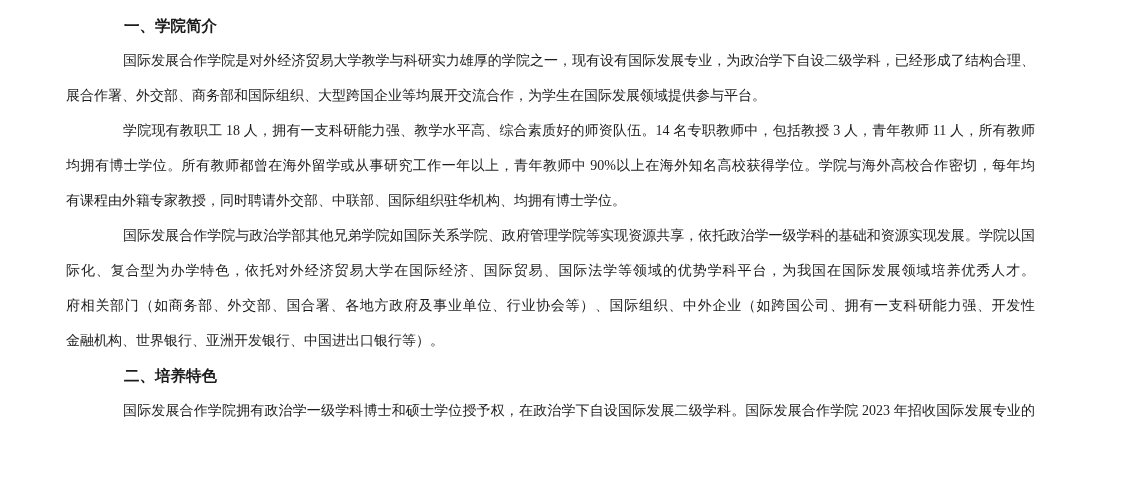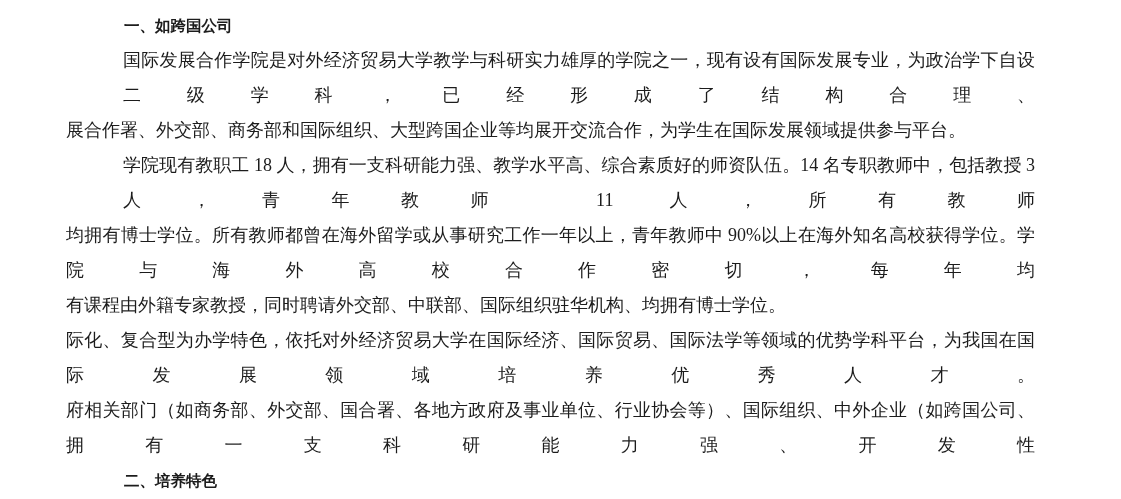--- a/index.html
+++ b/index.html
@@ -15,21 +15,21 @@
     font-family: "Liberation Serif", "DejaVu Serif", serif;
     color: #1c1c1c;
   }
   .page {
     position: absolute;
     left: 66px;
     top: 8px;
     width: 969px;
   }
   .line {
-    font-size: 18px;
+    font-size: 14px;
     line-height: 35px;
     white-space: normal;
   }
   .just {
     text-align: justify;
     text-align-last: justify;
   }
   .first {
     padding-left: 57px;
   }
@@ -40,29 +40,32 @@
     font-family: "Liberation Sans", "DejaVu Sans", sans-serif;
     text-align: left;
     text-align-last: left;
   }
 </style>
 </head>
 <body>
 
 <div class="page">
 
-  <div class="line heading">一、如跨国公司</div>
+  <div class="line heading">一、学院简介</div>
 
   <div class="line just first">国际发展合作学院是对外经济贸易大学教学与科研实力雄厚的学院之一，现有设有国际发展专业，为政治学下自设二级学科，已经形成了结构合理、</div>
   <div class="line">展合作署、外交部、商务部和国际组织、大型跨国企业等均展开交流合作，为学生在国际发展领域提供参与平台。</div>
 
   <div class="line just first">学院现有教职工 18 人，拥有一支科研能力强、教学水平高、综合素质好的师资队伍。14 名专职教师中，包括教授 3 人，青年教师 11 人，所有教师</div>
   <div class="line just">均拥有博士学位。所有教师都曾在海外留学或从事研究工作一年以上，青年教师中 90%以上在海外知名高校获得学位。学院与海外高校合作密切，每年均</div>
   <div class="line">有课程由外籍专家教授，同时聘请外交部、中联部、国际组织驻华机构、均拥有博士学位。</div>
 
+  <div class="line just first">国际发展合作学院与政治学部其他兄弟学院如国际关系学院、政府管理学院等实现资源共享，依托政治学一级学科的基础和资源实现发展。学院以国</div>
   <div class="line just">际化、复合型为办学特色，依托对外经济贸易大学在国际经济、国际贸易、国际法学等领域的优势学科平台，为我国在国际发展领域培养优秀人才。</div>
 
   <div class="line just">府相关部门（如商务部、外交部、国合署、各地方政府及事业单位、行业协会等）、国际组织、中外企业（如跨国公司、拥有一支科研能力强、开发性</div>
+  <div class="line">金融机构、世界银行、亚洲开发银行、中国进出口银行等）。</div>
 
   <div class="line heading">二、培养特色</div>
 
+  <div class="line just first">国际发展合作学院拥有政治学一级学科博士和硕士学位授予权，在政治学下自设国际发展二级学科。国际发展合作学院 2023 年招收国际发展专业的</div>
 
 </div>
 
 </body></html>

